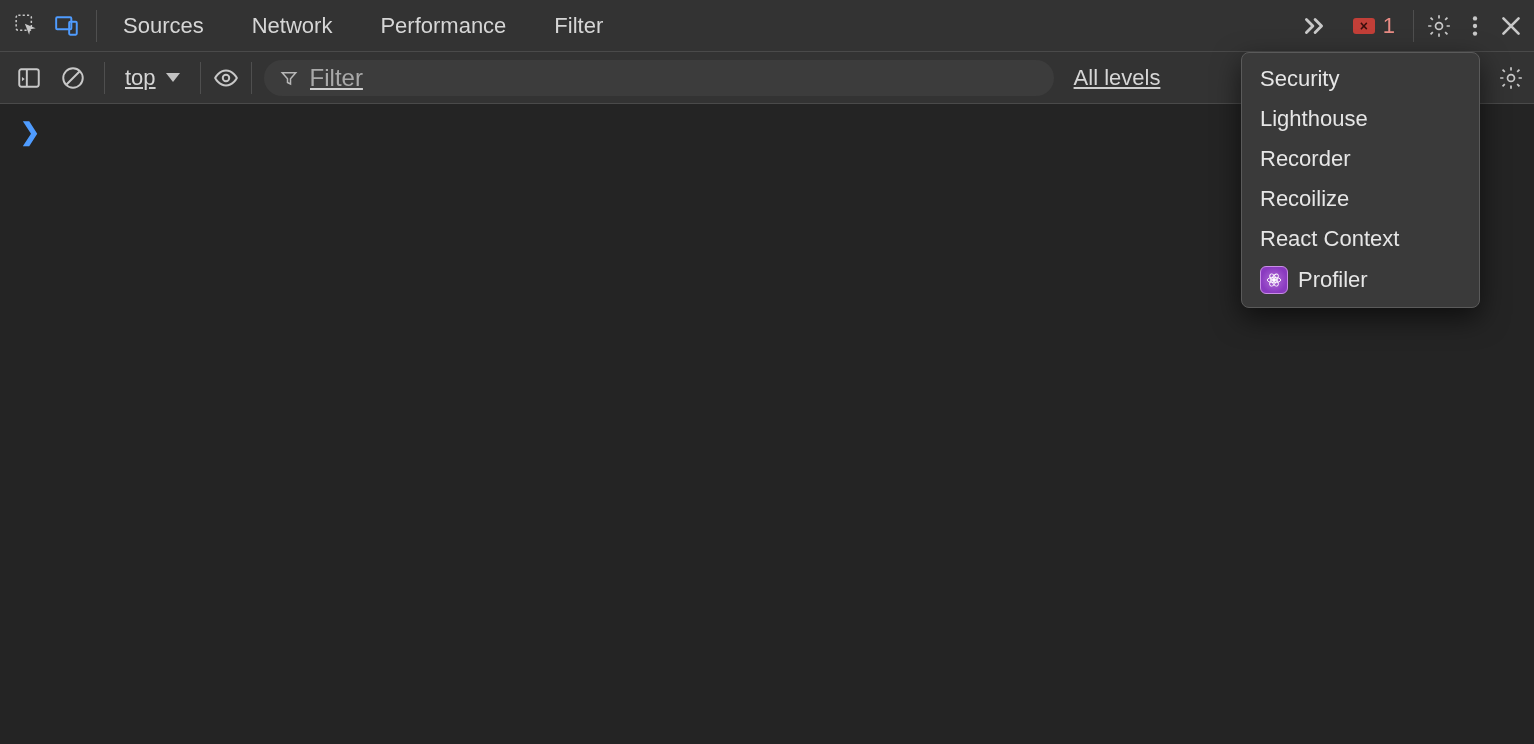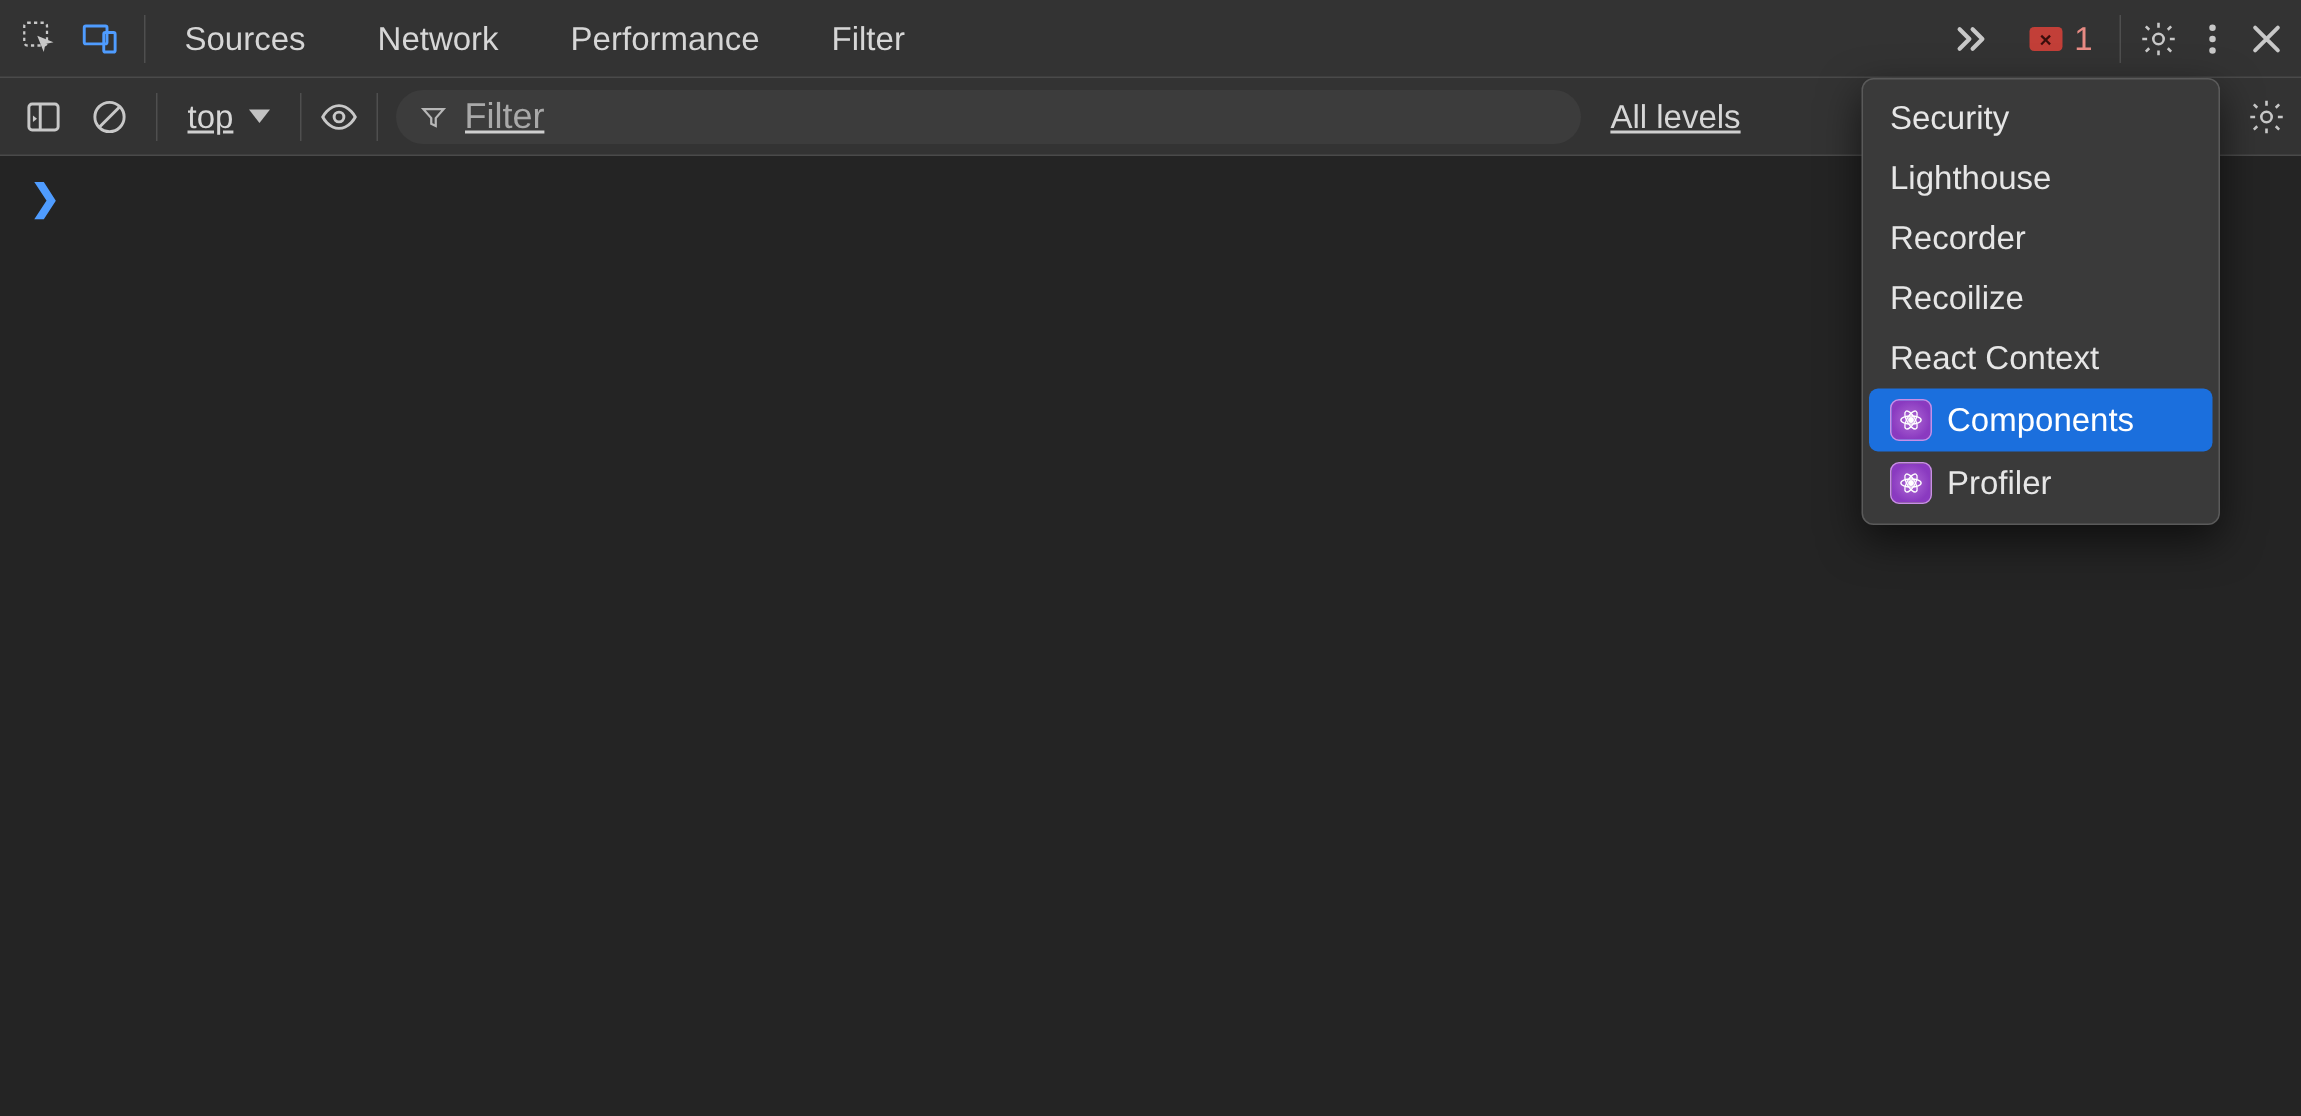--- a/index.html
+++ b/index.html
@@ -275,35 +275,24 @@
     </div>
   <div class="item">
       <span>Recorder</span>
     </div>
   <div class="item">
       <span>Recoilize</span>
     </div>
   <div class="item">
       <span>React Context</span>
     </div>
-  <div class="item selected">
+  <div class="item">
     <span class="react-badge">
       <svg viewBox="0 0 24 24" width="18" height="18" fill="none" stroke="#fff" stroke-width="1.2">
           <circle cx="12" cy="12" r="2" fill="#fff"></circle>
           <ellipse cx="12" cy="12" rx="9" ry="3.6"></ellipse>
           <ellipse cx="12" cy="12" rx="9" ry="3.6" transform="rotate(60 12 12)"></ellipse>
           <ellipse cx="12" cy="12" rx="9" ry="3.6" transform="rotate(120 12 12)"></ellipse>
         </svg>
     </span>
-    <span>Components</span>
-  </div>
-  <div class="item">
-    <span class="react-badge">
-      <svg viewBox="0 0 24 24" width="18" height="18" fill="none" stroke="#fff" stroke-width="1.2">
-          <circle cx="12" cy="12" r="2" fill="#fff"></circle>
-          <ellipse cx="12" cy="12" rx="9" ry="3.6"></ellipse>
-          <ellipse cx="12" cy="12" rx="9" ry="3.6" transform="rotate(60 12 12)"></ellipse>
-          <ellipse cx="12" cy="12" rx="9" ry="3.6" transform="rotate(120 12 12)"></ellipse>
-        </svg>
-    </span>
     <span>Profiler</span>
   </div>
 </div>
 
 </body></html>

